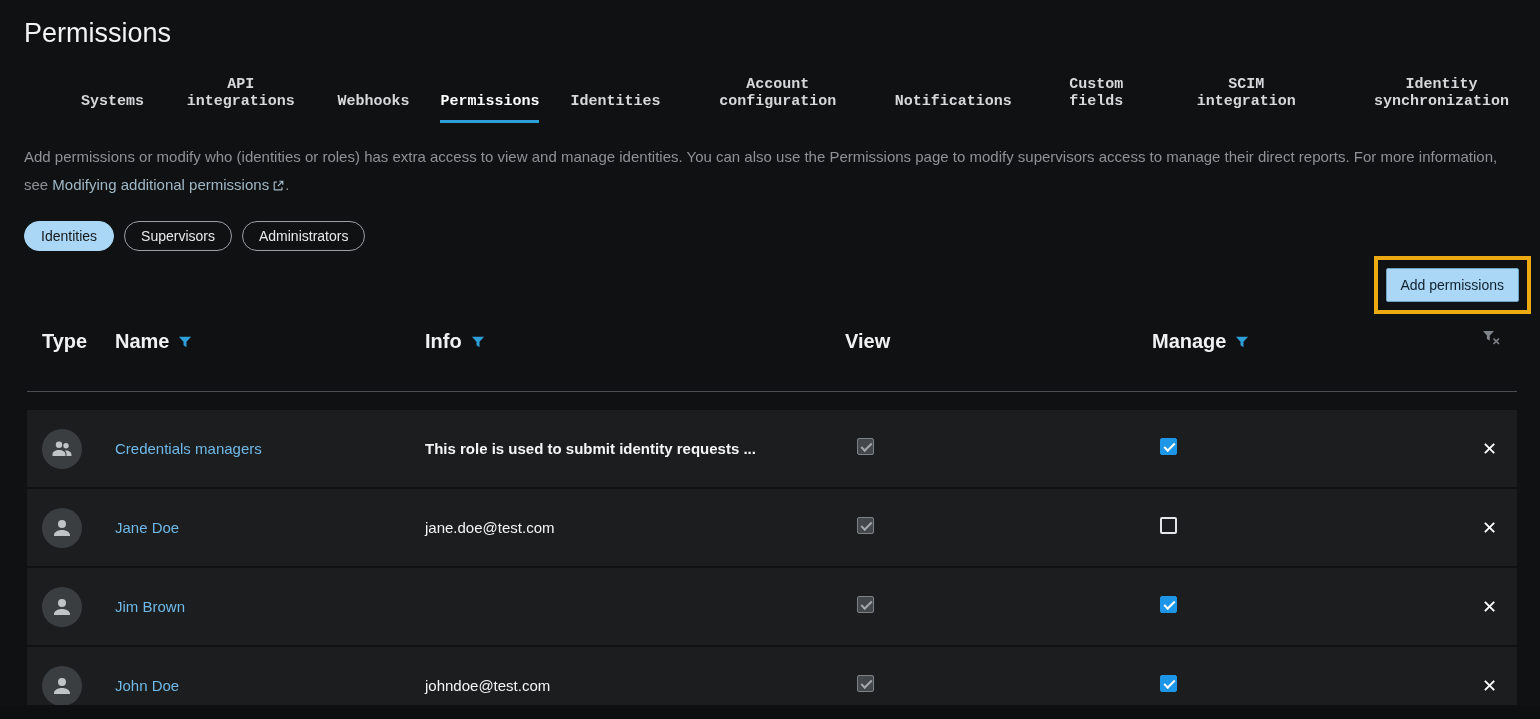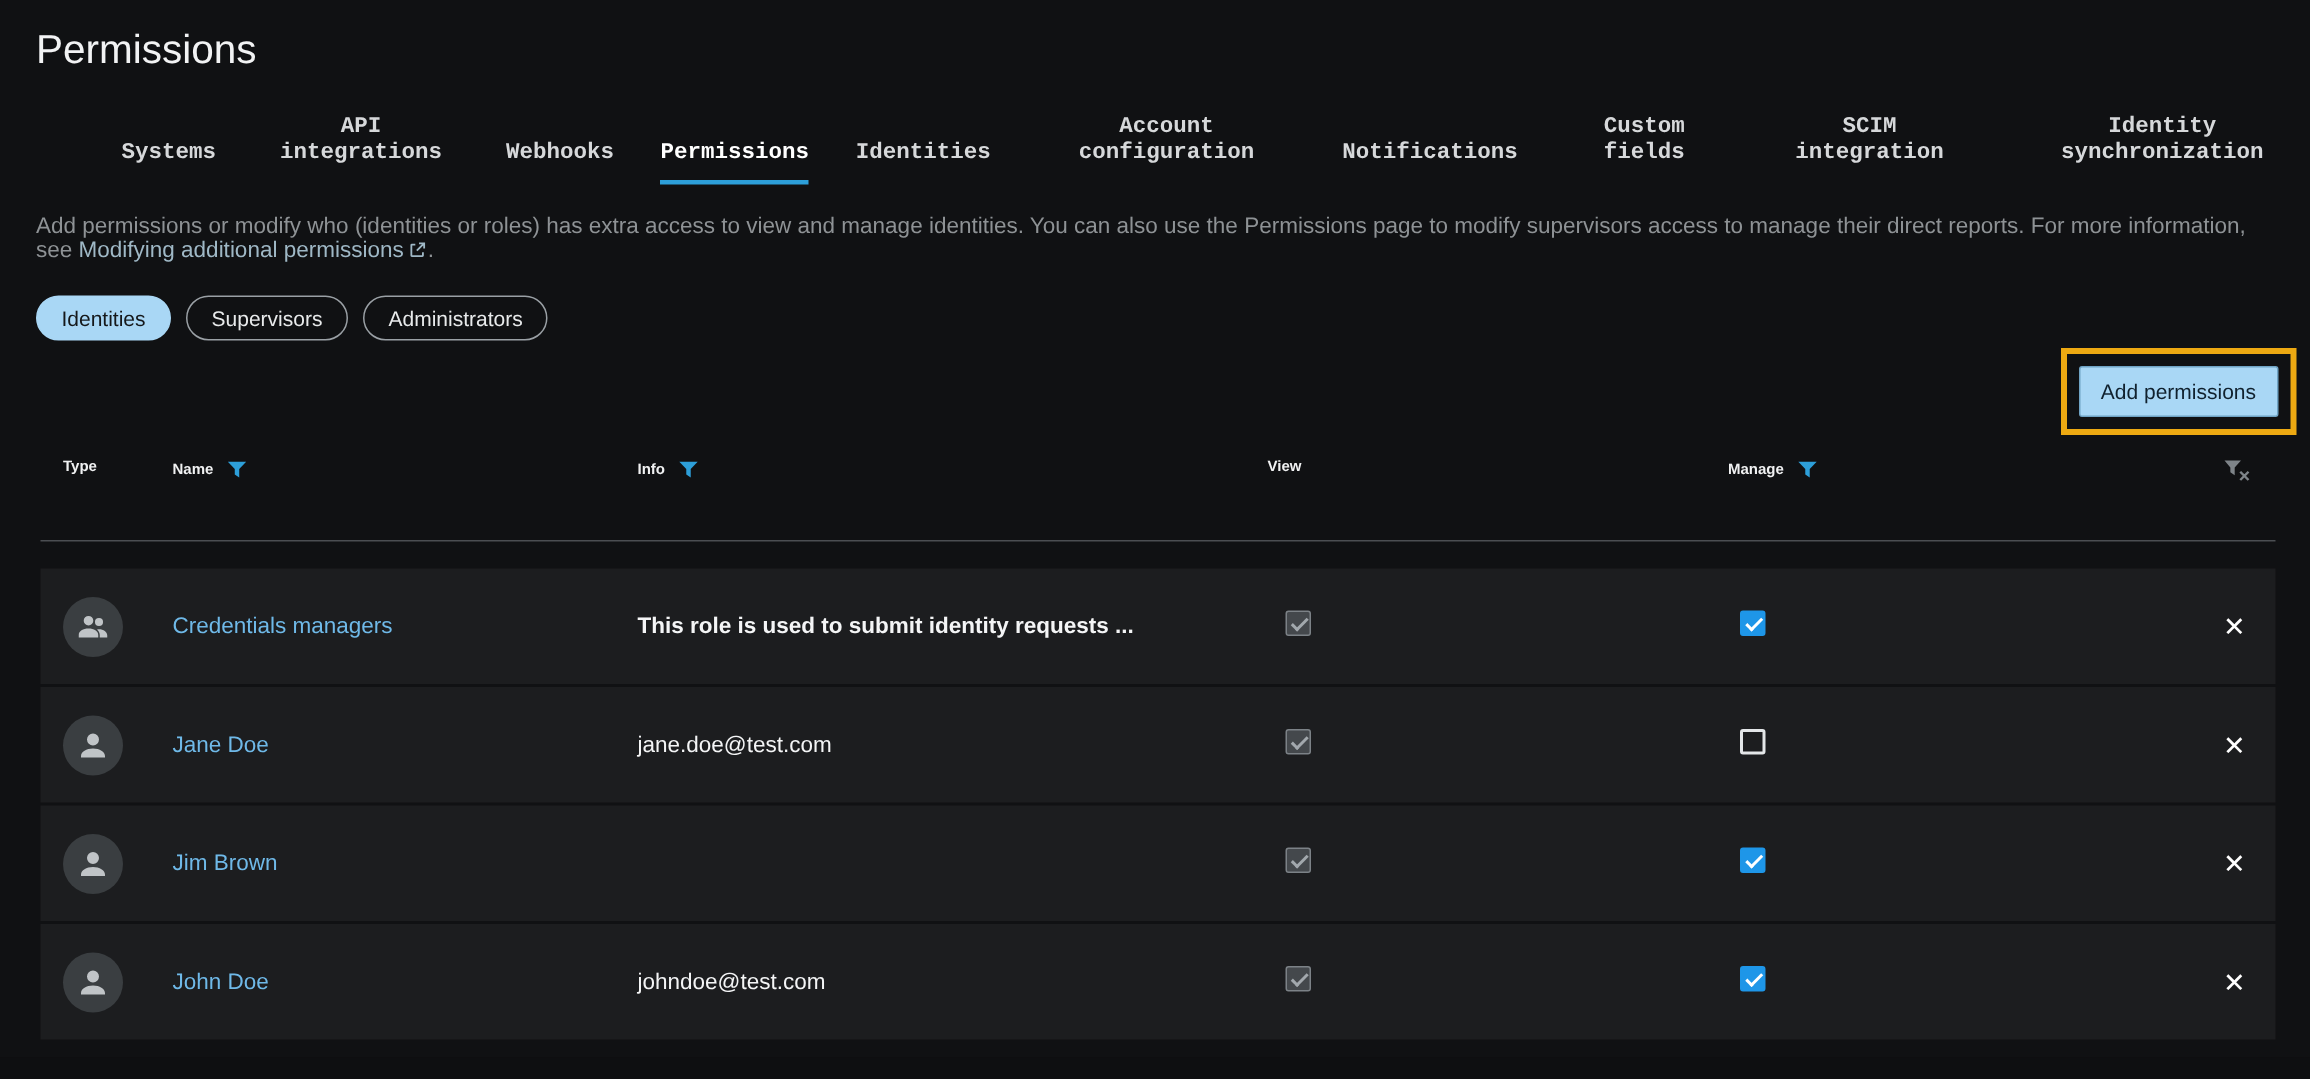--- a/index.html
+++ b/index.html
@@ -8,39 +8,39 @@
   .page { position: relative; width: 1540px; height: 705px; background: #101113; overflow: hidden; }
 
   .page-title { font-size: 27px; font-weight: 400; color: #f2f3f4; margin: 16px 0 0 24px; line-height: 34px; }
 
   
   .tab-bar { display: flex; gap: 31px; margin: 26px 0 0 81px; align-items: flex-end; }
   .tab { background: none; border: none; color: #d6d8da; font-family: Liberation Mono, monospace; font-size: 15px; font-weight: 600; padding: 0 0 10px 0; cursor: pointer; border-bottom: 3px solid transparent; }
   .tab.active { color: #ffffff; border-bottom-color: #2d9fd9; }
 
   
-  .desc { margin: 20px 24px 0 24px; font-size: 15px; line-height: 16px; color: #8e9295; max-width: 1492px; }
+  .desc { margin: 20px 24px 0 24px; font-size: 15px; line-height: 28px; color: #8e9295; max-width: 1492px; }
   .desc-link { color: #9fb8c6; text-decoration: none; cursor: pointer; white-space: nowrap; }
   .desc-link svg { vertical-align: -2px; margin-left: 3px; }
 
   
   .pill-group { display: flex; gap: 10px; margin: 22px 0 0 24px; }
   .pill { font-family: inherit; font-size: 14px; color: #e8eaeb; background: transparent; border: 1px solid #9aa0a5; border-radius: 15px; padding: 6px 16px; cursor: pointer; line-height: 16px; }
   .pill.selected { background: #a9d7f5; border-color: #a9d7f5; color: #15181a; font-weight: 400; }
 
   
   .add-row { display: flex; justify-content: flex-end; margin-top: 5px; padding-right: 9px; }
   .highlight-box { border: 4px solid #eda912; padding: 8px; background: transparent; }
   .add-btn { font-family: inherit; font-size: 14px; background: #a9d7f5; color: #10212e; border: 1px solid #6fa3c4; padding: 8px 14px; border-radius: 2px; cursor: pointer; line-height: 16px; }
 
   
   .table { margin: 0 23px 0 27px; }
   .thead, .trow { display: grid; grid-template-columns: 73px 310px 420px 307px 330px 1fr; align-items: center; padding-left: 15px; }
   .thead { padding-top: 16px; padding-bottom: 38px; border-bottom: 1px solid #4b4e52; align-items: flex-start; }
-  .th { display: flex; align-items: center; gap: 9px; font-size: 10px; font-weight: 700; color: #f0f1f2; }
+  .th { display: flex; align-items: center; gap: 9px; font-size: 20px; font-weight: 700; color: #f0f1f2; }
   .funnel { cursor: pointer; display: inline-flex; }
   .col-actions { display: flex; justify-content: flex-end; padding-right: 28px; }
   .clear-filter { cursor: pointer; display: inline-flex; opacity: .9; }
 
   .rows { margin-top: 18px; }
   .trow { height: 77px; background: #1c1d1f; margin-bottom: 2px; }
 
   .avatar { width: 40px; height: 40px; border-radius: 50%; background: #3a3e41; display: flex; align-items: center; justify-content: center; }
   .avatar span { display: flex; }
 

